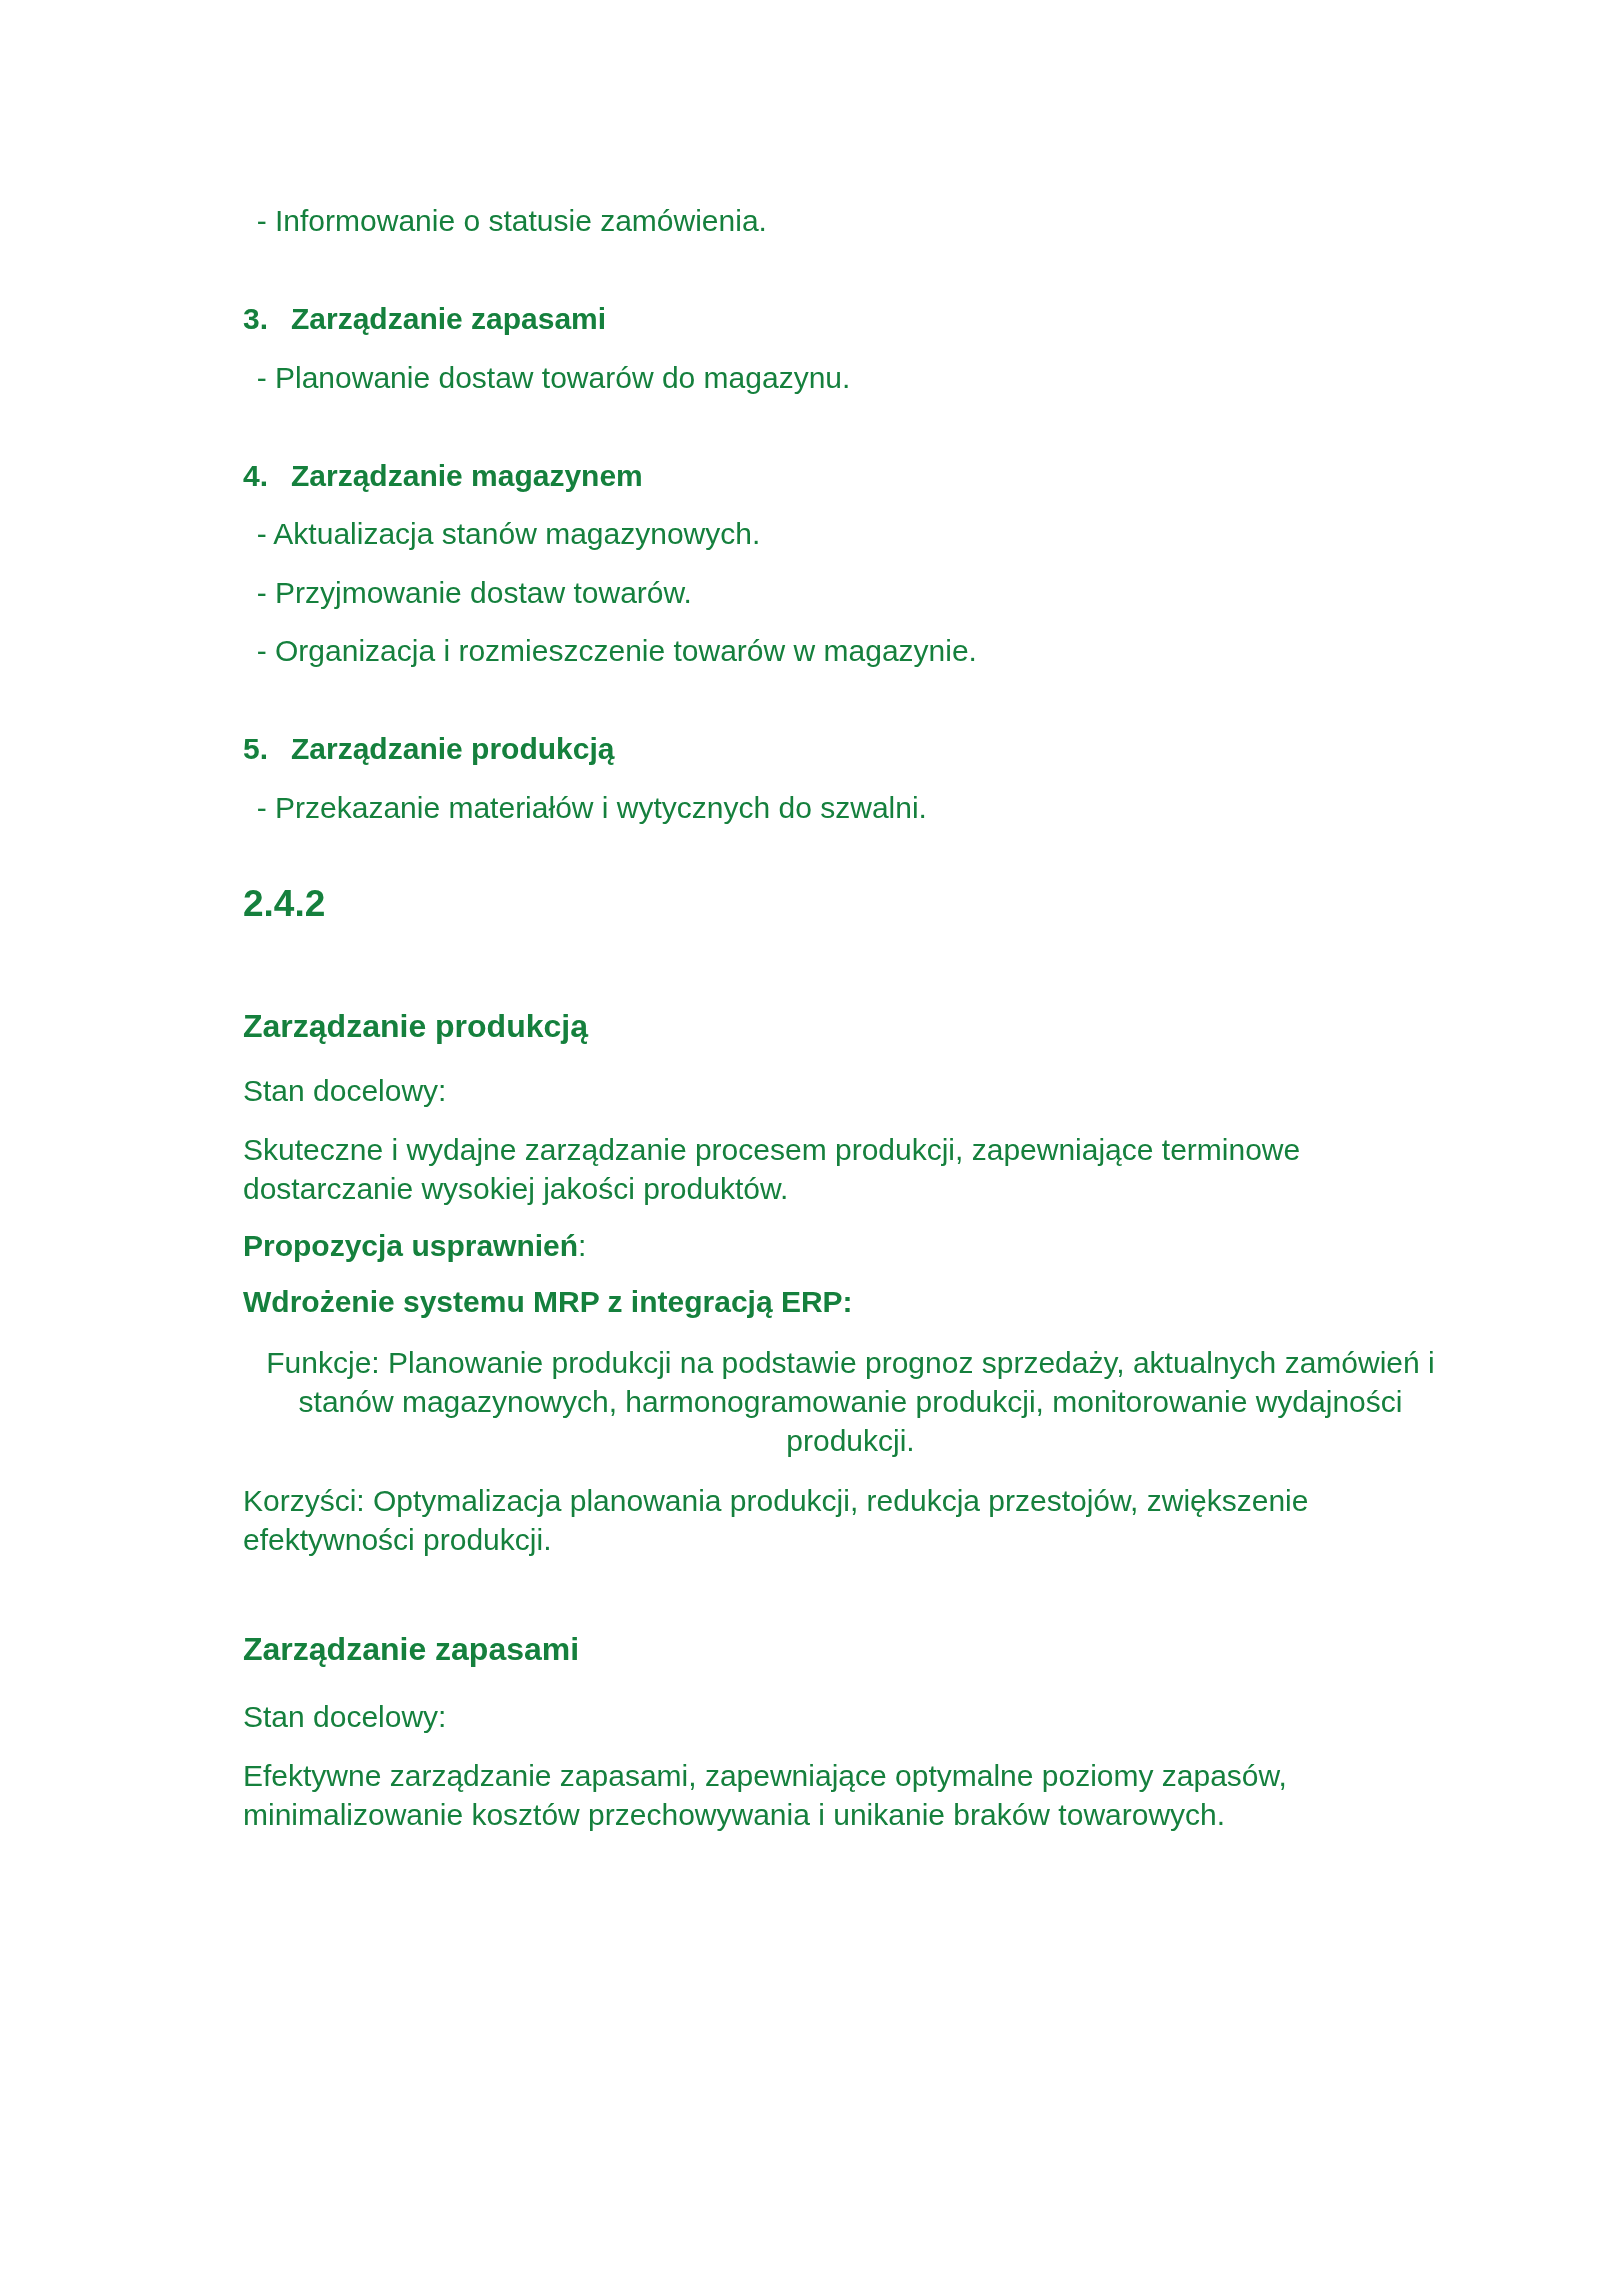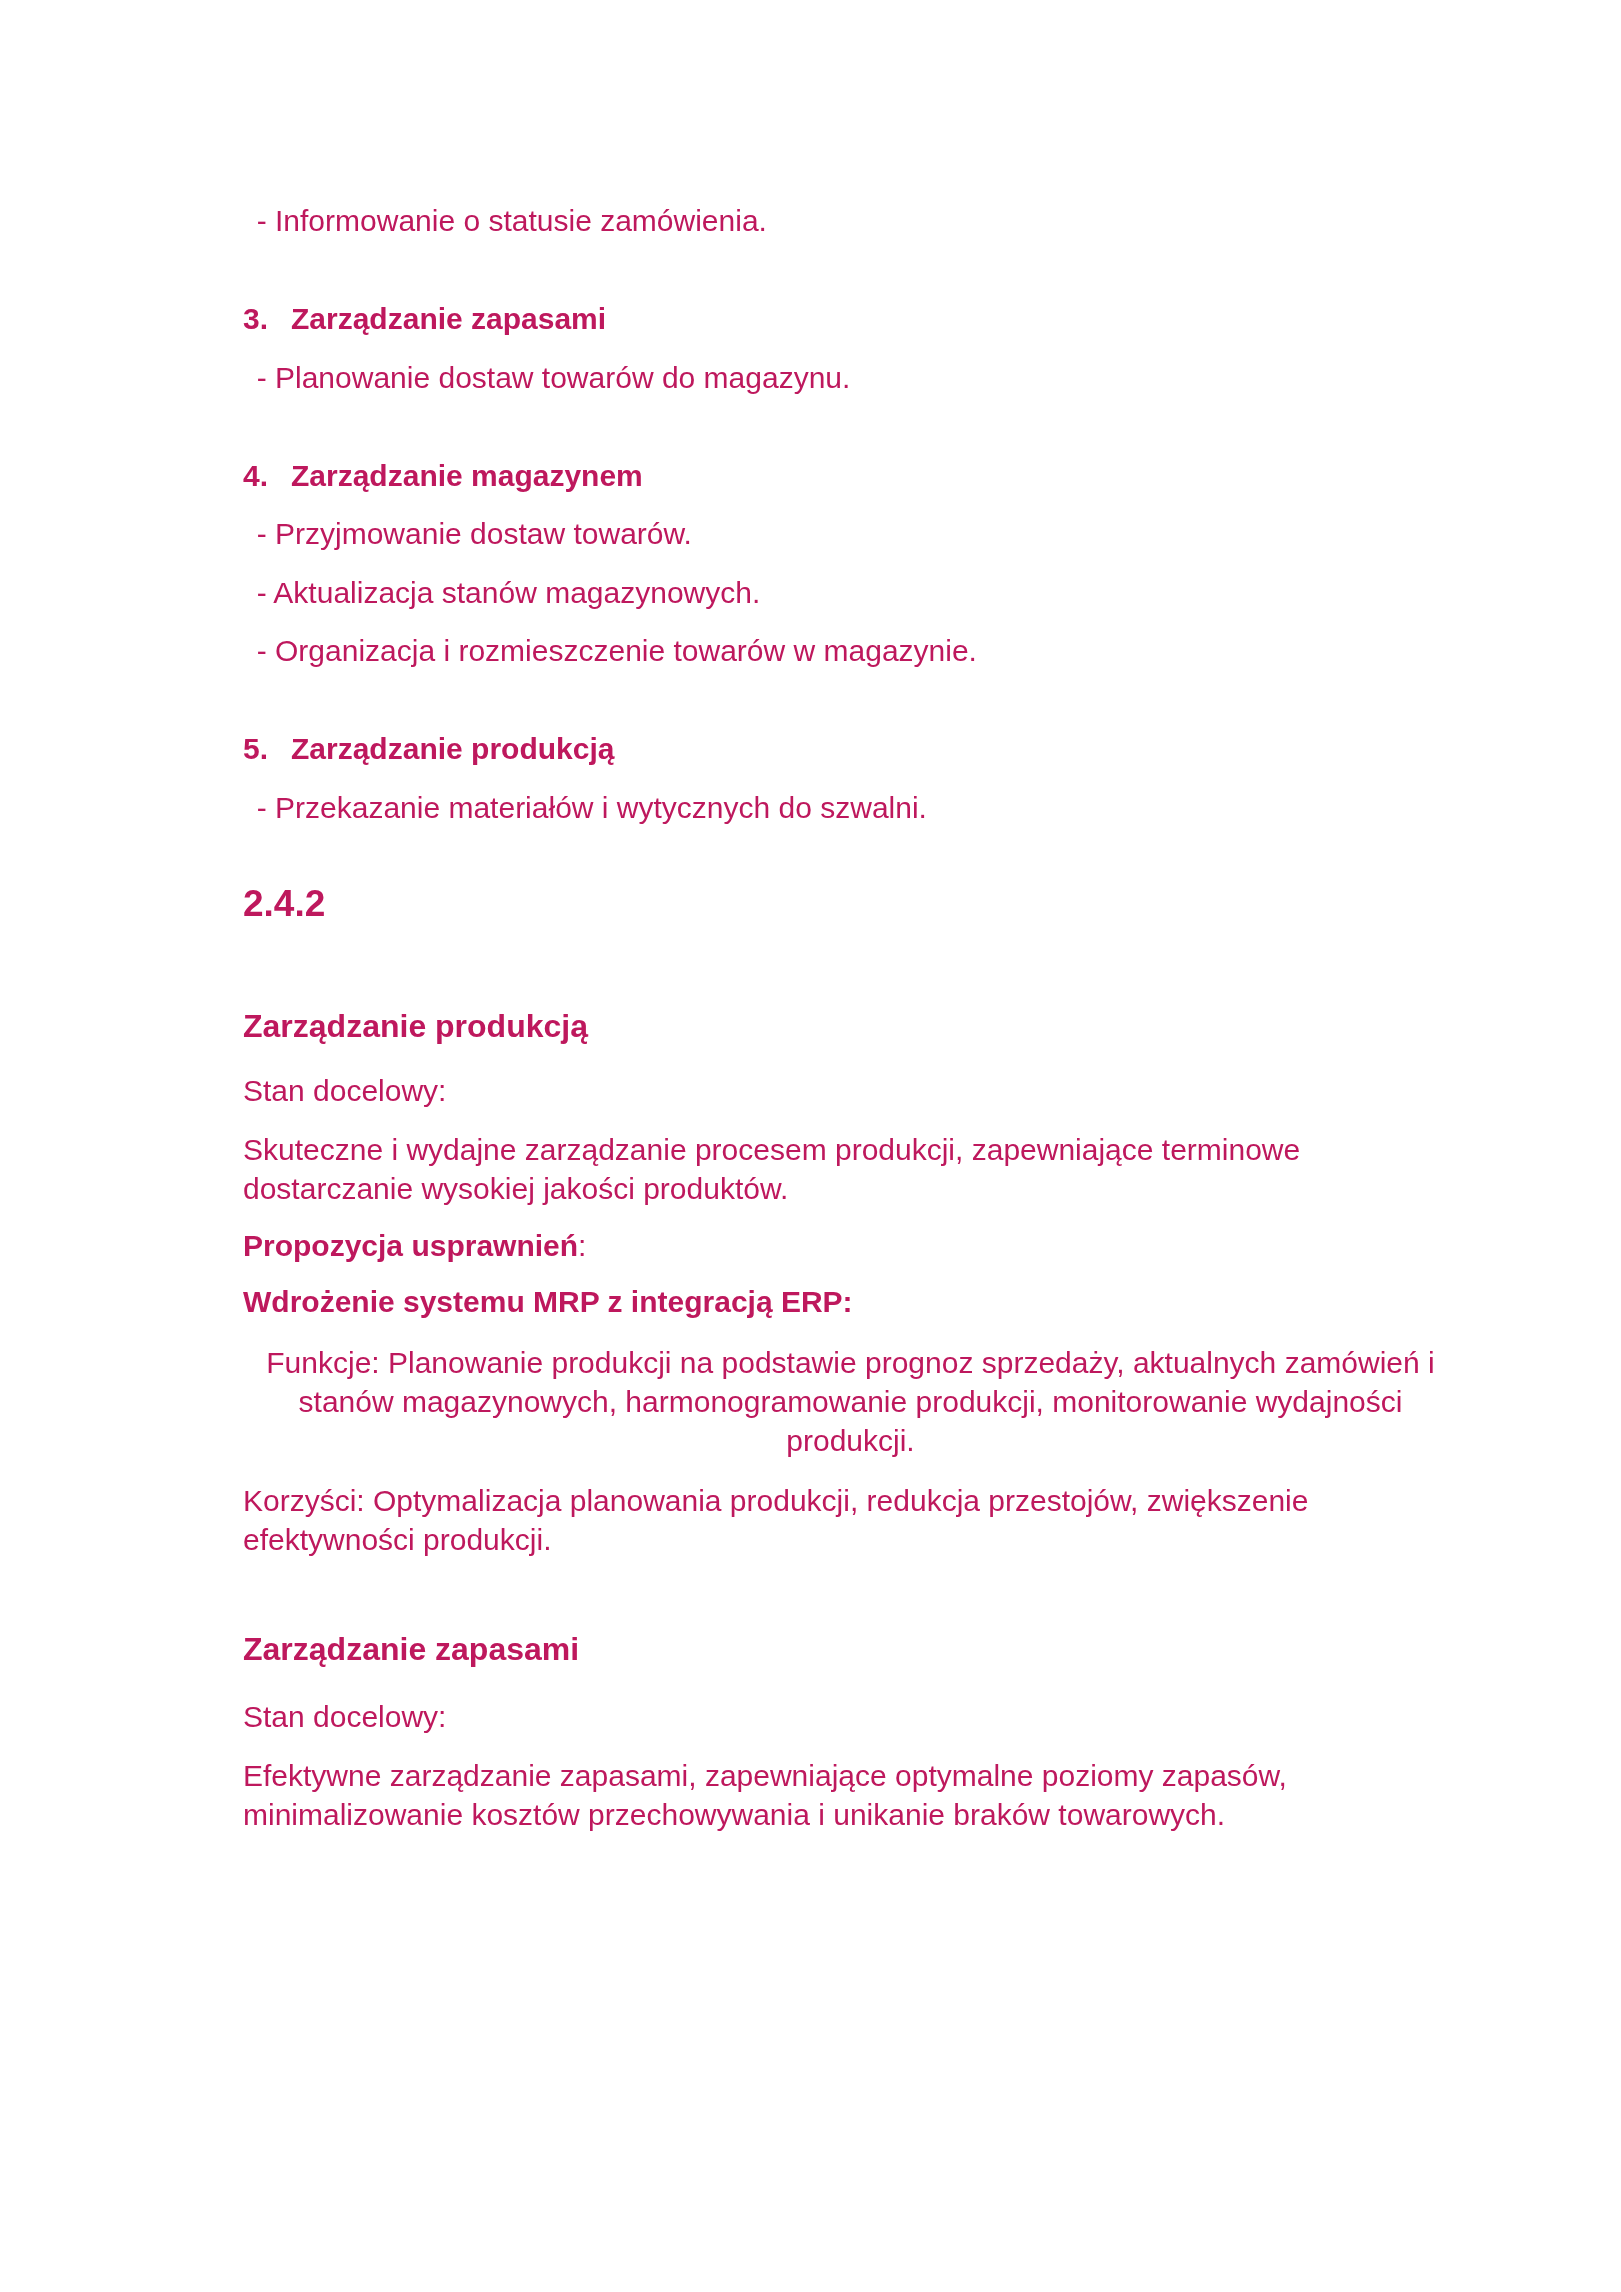--- a/index.html
+++ b/index.html
@@ -5,21 +5,21 @@
     html, body {
       margin: 0;
       padding: 0;
       background: #ffffff;
     }
     .page {
       position: relative;
       width: 1621px;
       height: 2293px;
       background: #ffffff;
-      color: #be185d;
+      color: #15803d;
       font-family: "Liberation Sans", sans-serif;
       font-size: 30px;
       line-height: 39px;
       overflow: hidden;
     }
     .content {
       position: absolute;
       left: 243px;
       top: 201px;
       width: 1215px;
@@ -66,22 +66,22 @@
 
 <div class="page">
   <div class="content">
 
     <p class="li">- Informowanie o statusie zamówienia.</p>
 
     <p class="num-heading"><span class="num">3.</span><span>Zarządzanie zapasami</span></p>
     <p class="li">- Planowanie dostaw towarów do magazynu.</p>
 
     <p class="num-heading"><span class="num">4.</span><span>Zarządzanie magazynem</span></p>
+    <p class="li">- Aktualizacja stanów magazynowych.</p>
     <p class="li">- Przyjmowanie dostaw towarów.</p>
-    <p class="li">- Aktualizacja stanów magazynowych.</p>
     <p class="li">- Organizacja i rozmieszczenie towarów w magazynie.</p>
 
     <p class="num-heading"><span class="num">5.</span><span>Zarządzanie produkcją</span></p>
     <p class="li">- Przekazanie materiałów i wytycznych do szwalni.</p>
 
     <p class="big-num">2.4.2</p>
 
     <p class="h3 h3-first">Zarządzanie produkcją</p>
     <p class="label">Stan docelowy:</p>
     <p class="para">Skuteczne i wydajne zarządzanie procesem produkcji, zapewniające terminowe dostarczanie wysokiej jakości produktów.</p>

